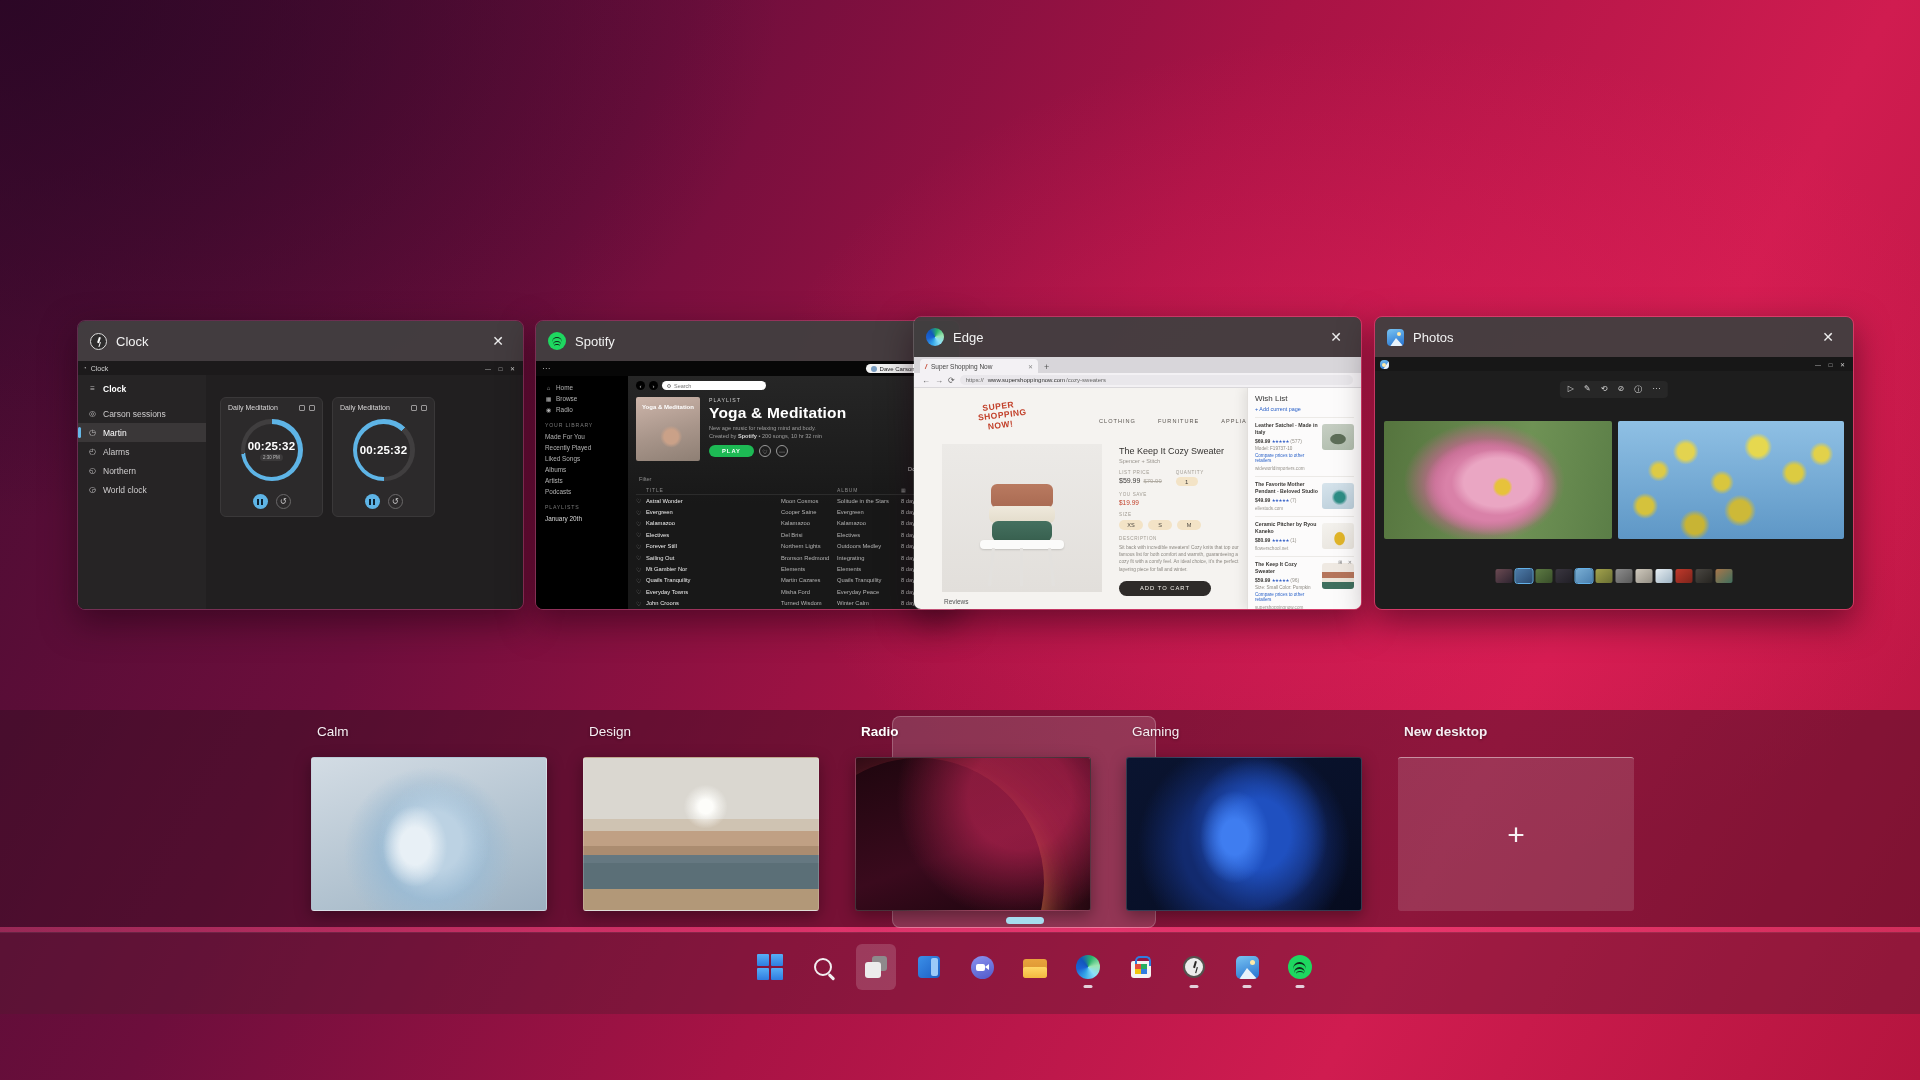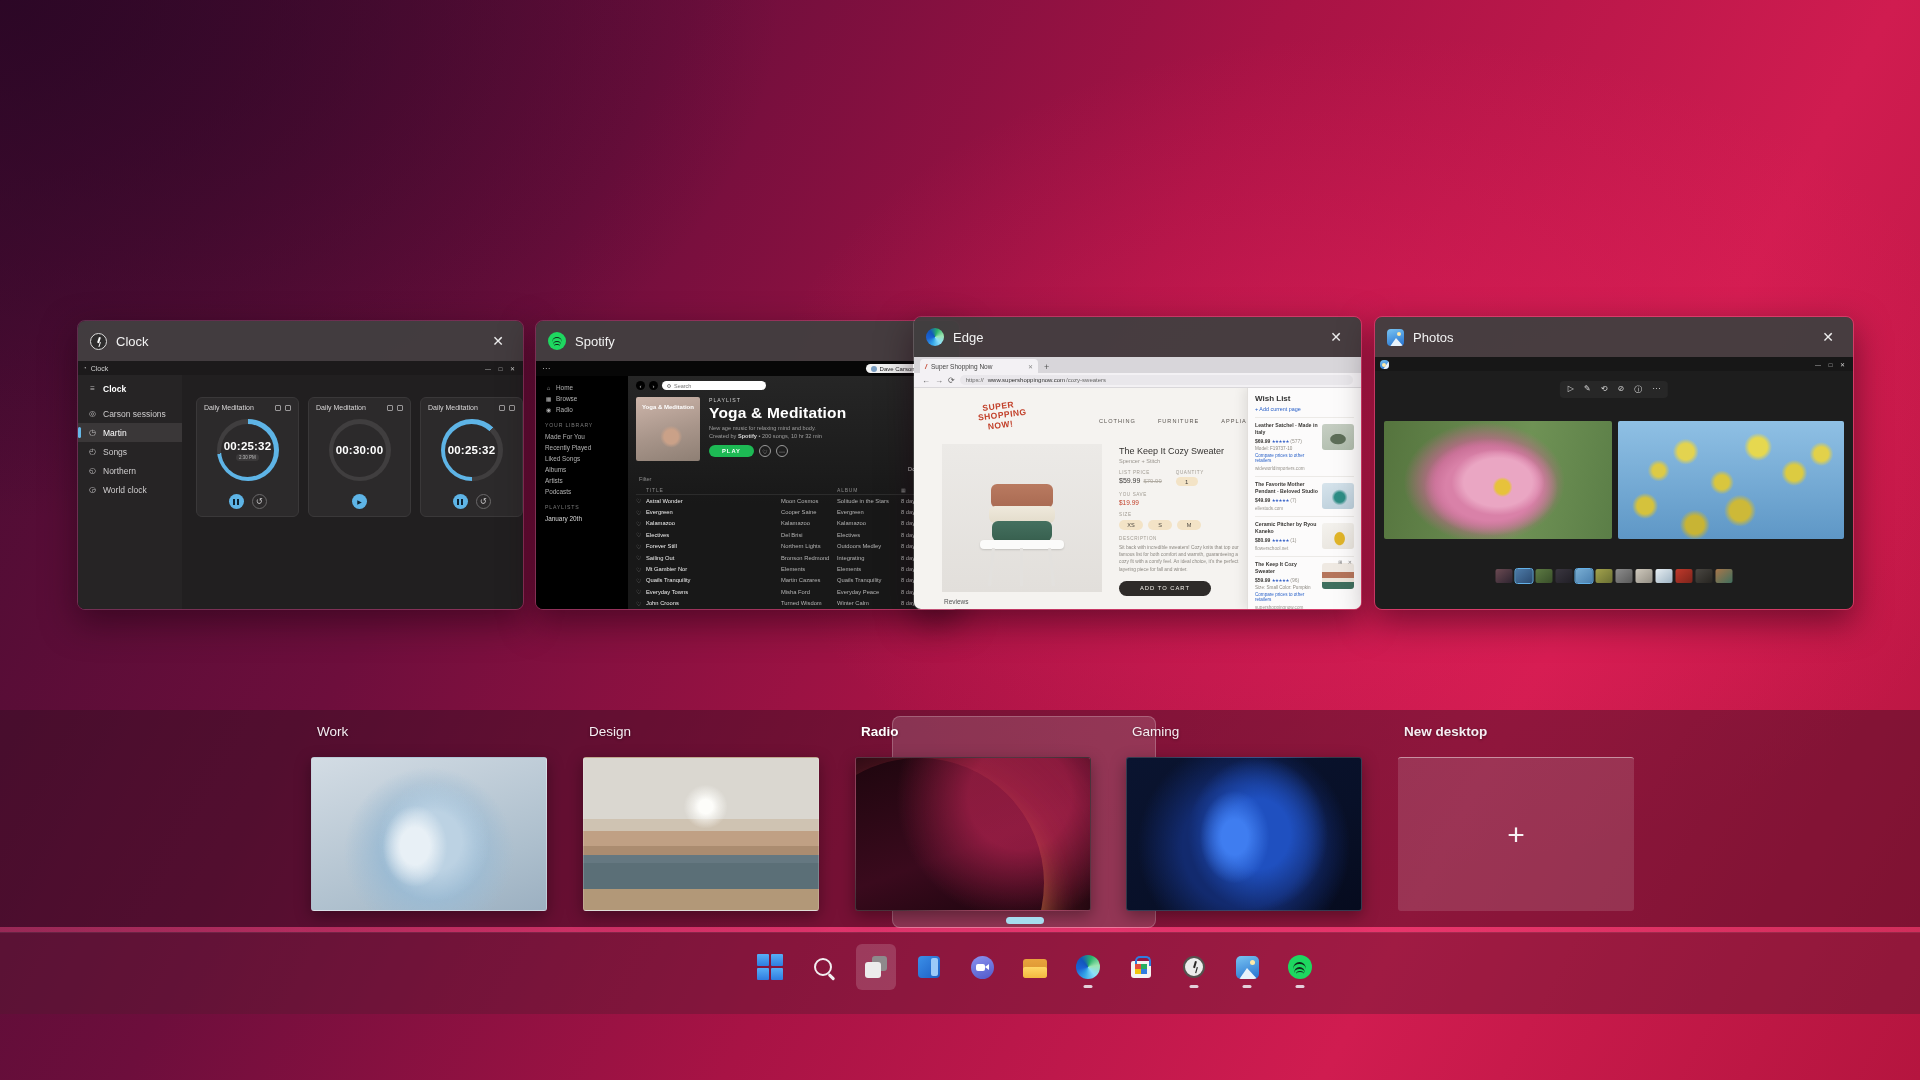--- a/index.html
+++ b/index.html
@@ -131,21 +131,21 @@
   .lbl { font-size:4.6px; letter-spacing:.6px; color:#a09b92; margin-top:6px; }
   .pricerow { display:flex; gap:14px; }
   .pr { font-size:7px; margin-top:2px; } .pr s { color:#b0aba2; font-size:6px; margin-left:3px; }
   .qty { width:22px; height:9px; background:#f3e3c6; border-radius:5px; font-size:6px; display:flex; align-items:center; justify-content:center; margin-top:2px; }
   .save { color:#c2402a; font-size:6.5px; margin-top:2px; }
   .sizes { display:flex; gap:5px; margin-top:3px; }
   .size { width:24px; height:10px; background:#f3e3c6; border-radius:6px; font-size:5.6px; display:flex; align-items:center; justify-content:center; color:#4a463f; }
   .desc { font-size:4.8px; color:#8d8982; line-height:1.5; margin-top:3px; }
   .cart { margin-top:8px; width:92px; height:15px; background:#2e2b29; color:#f2efe9; border-radius:8px; font-size:5.8px; letter-spacing:1px; display:flex; align-items:center; justify-content:center; }
   .wl { position:absolute; right:0; top:0; bottom:0; width:114px; background:#fcfbfb; border-left:1px solid #e2dfdc; box-shadow:-4px 0 10px rgba(0,0,0,.08); padding:6px 7px; }
-  .wl-title { font-size:8px; font-weight:700; color:#333; }
+  .wl-title { font-size:8px; font-weight:400; color:#333; }
   .wl-add { font-size:5.4px; color:#2b62c9; margin-top:3px; }
   .wlc { border-top:1px solid #eceae7; margin-top:5px; padding-top:4px; display:grid; grid-template-columns:1fr 32px; gap:4px; position:relative; }
   .wlc .nm { font-size:5.2px; font-weight:700; color:#3a3835; line-height:1.35; }
   .wlc .pricestars { font-size:5px; color:#3a3835; margin-top:2px; }
   .wlc .stars { color:#3964c8; font-size:4.4px; letter-spacing:-.5px; }
   .wlc .cnt { color:#98948d; }
   .wlc .ln2 { font-size:4.6px; color:#8d8982; margin-top:2px; }
   .wlc .lnk { font-size:4.6px; color:#2b62c9; margin-top:2px; }
   .wlc .dom { font-size:4.6px; color:#98948d; margin-top:3px; }
   .wlc .thumb { width:32px; height:26px; border-radius:3px; margin-top:2px; }
@@ -275,21 +275,21 @@
           <div class="row">
               <span class="gl">◎</span>
               <span>Carson sessions</span>
             </div>
           <div class="row sel">
               <span class="gl">◷</span>
               <span>Martin</span>
             </div>
           <div class="row">
               <span class="gl">◴</span>
-              <span>Songs</span>
+              <span>Alarms</span>
             </div>
           <div class="row">
               <span class="gl">◵</span>
               <span>Northern</span>
             </div>
           <div class="row">
               <span class="gl">◶</span>
               <span>World clock</span>
             </div>
         </div>
@@ -309,37 +309,20 @@
                 </div>
             </div>
             <div class="tc-btns">
               <span class="btn-round">
                   <span class="pausebars">
                     <i></i>
                     <i></i>
                   </span>
                 </span>
               <span class="btn-ghost">↺</span>
-            </div>
-          </div>
-          <div class="timer-card">
-            <div class="tc-head">
-                <span>Daily Meditation</span>
-              <span class="sp">
-                  <span class="mini"></span>
-                  <span class="mini"></span>
-                </span>
-              </div>
-            <div class="ring" style="background:#403e3f;">
-              <div class="inner">
-                  <span class="time">00:30:00</span>
-                </div>
-            </div>
-            <div class="tc-btns">
-              <span class="btn-round" style="font-size:6px;">▶</span>
             </div>
           </div>
           <div class="timer-card">
             <div class="tc-head">
                 <span>Daily Meditation</span>
               <span class="sp">
                   <span class="mini"></span>
                   <span class="mini"></span>
                 </span>
               </div>
@@ -700,21 +683,21 @@
         <span class="fth"></span>
         <span class="fth"></span>
         <span class="fth"></span>
         <span class="fth"></span>
       </div>
     </div>
   </div>
 
   <div class="backplate"></div>
 
-  <div class="dsk-label" style="left:317px;">Work</div>
+  <div class="dsk-label" style="left:317px;">Calm</div>
   <div class="dsk-label" style="left:589px;">Design</div>
   <div class="dsk-label bold" style="left:861px;">Radio</div>
   <div class="dsk-label" style="left:1132px;">Gaming</div>
   <div class="dsk-label" style="left:1404px; font-weight:700;">New desktop</div>
 
   <div class="dsk wp-work" style="left:311px;"></div>
   <div class="dsk wp-design" style="left:583px;"></div>
   <div class="dsk wp-chill" style="left:855px;"></div>
   <div class="dsk wp-gaming" style="left:1126px;"></div>
   <div class="dsk-new" style="left:1398px;">

